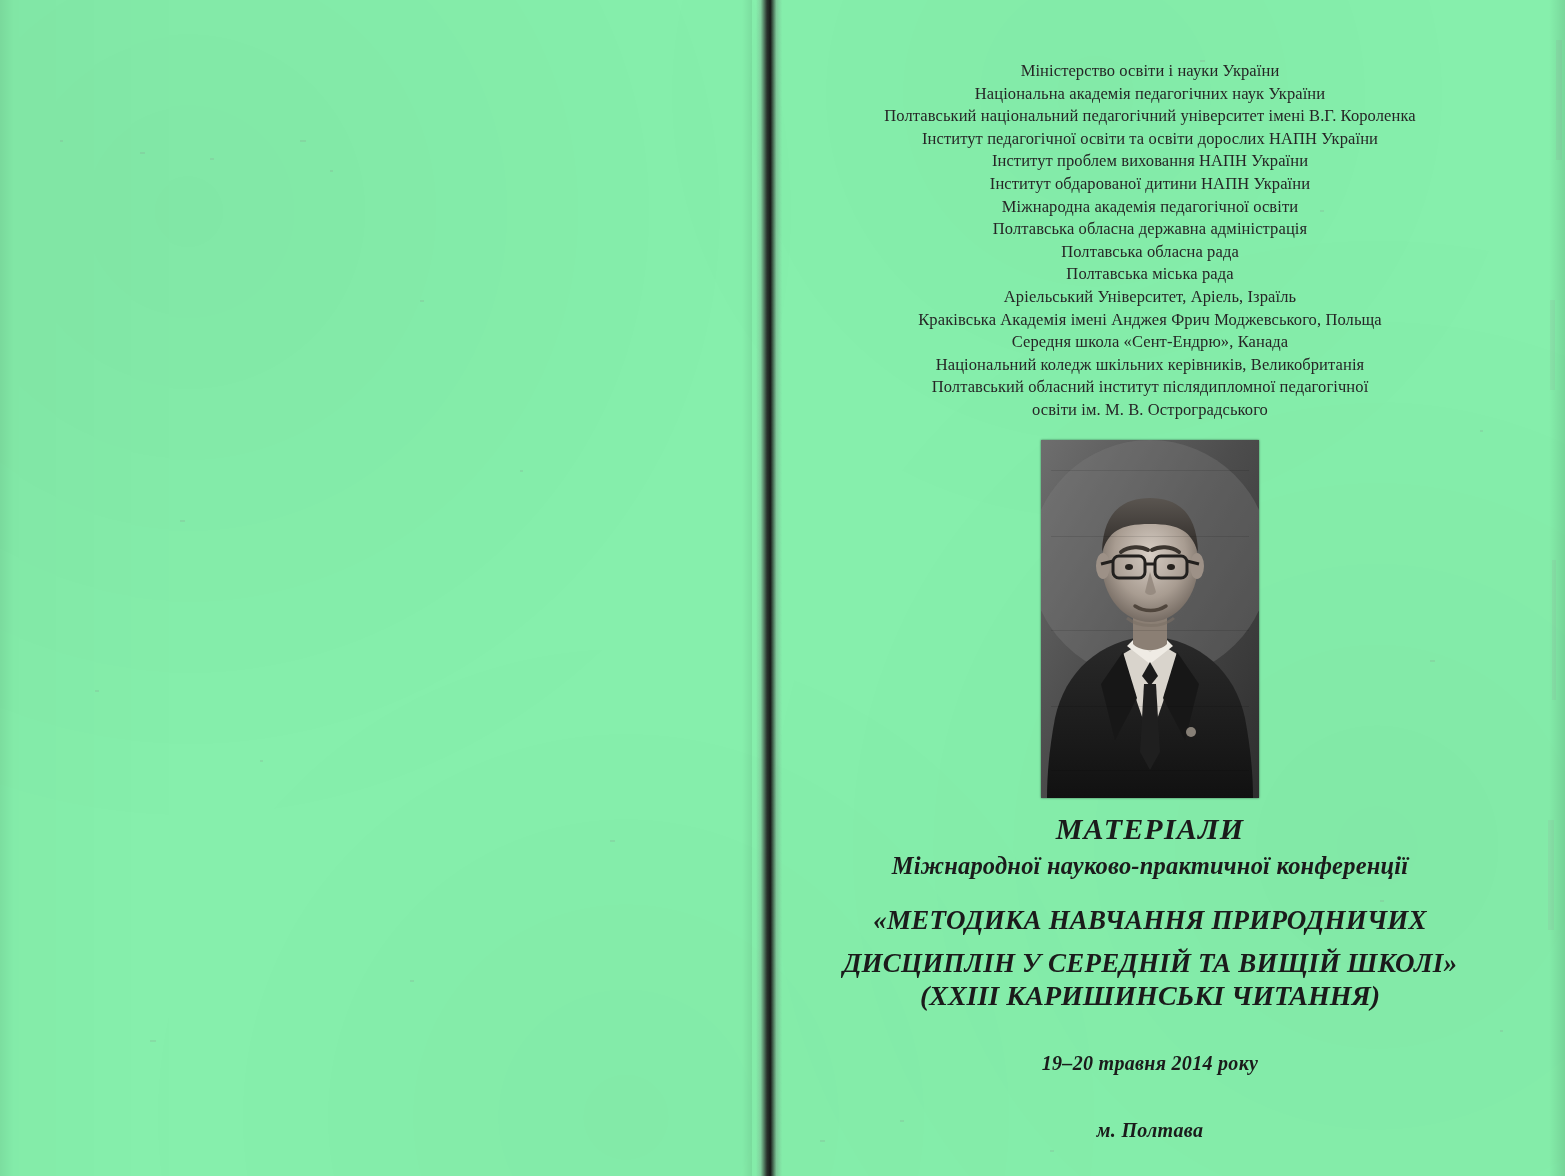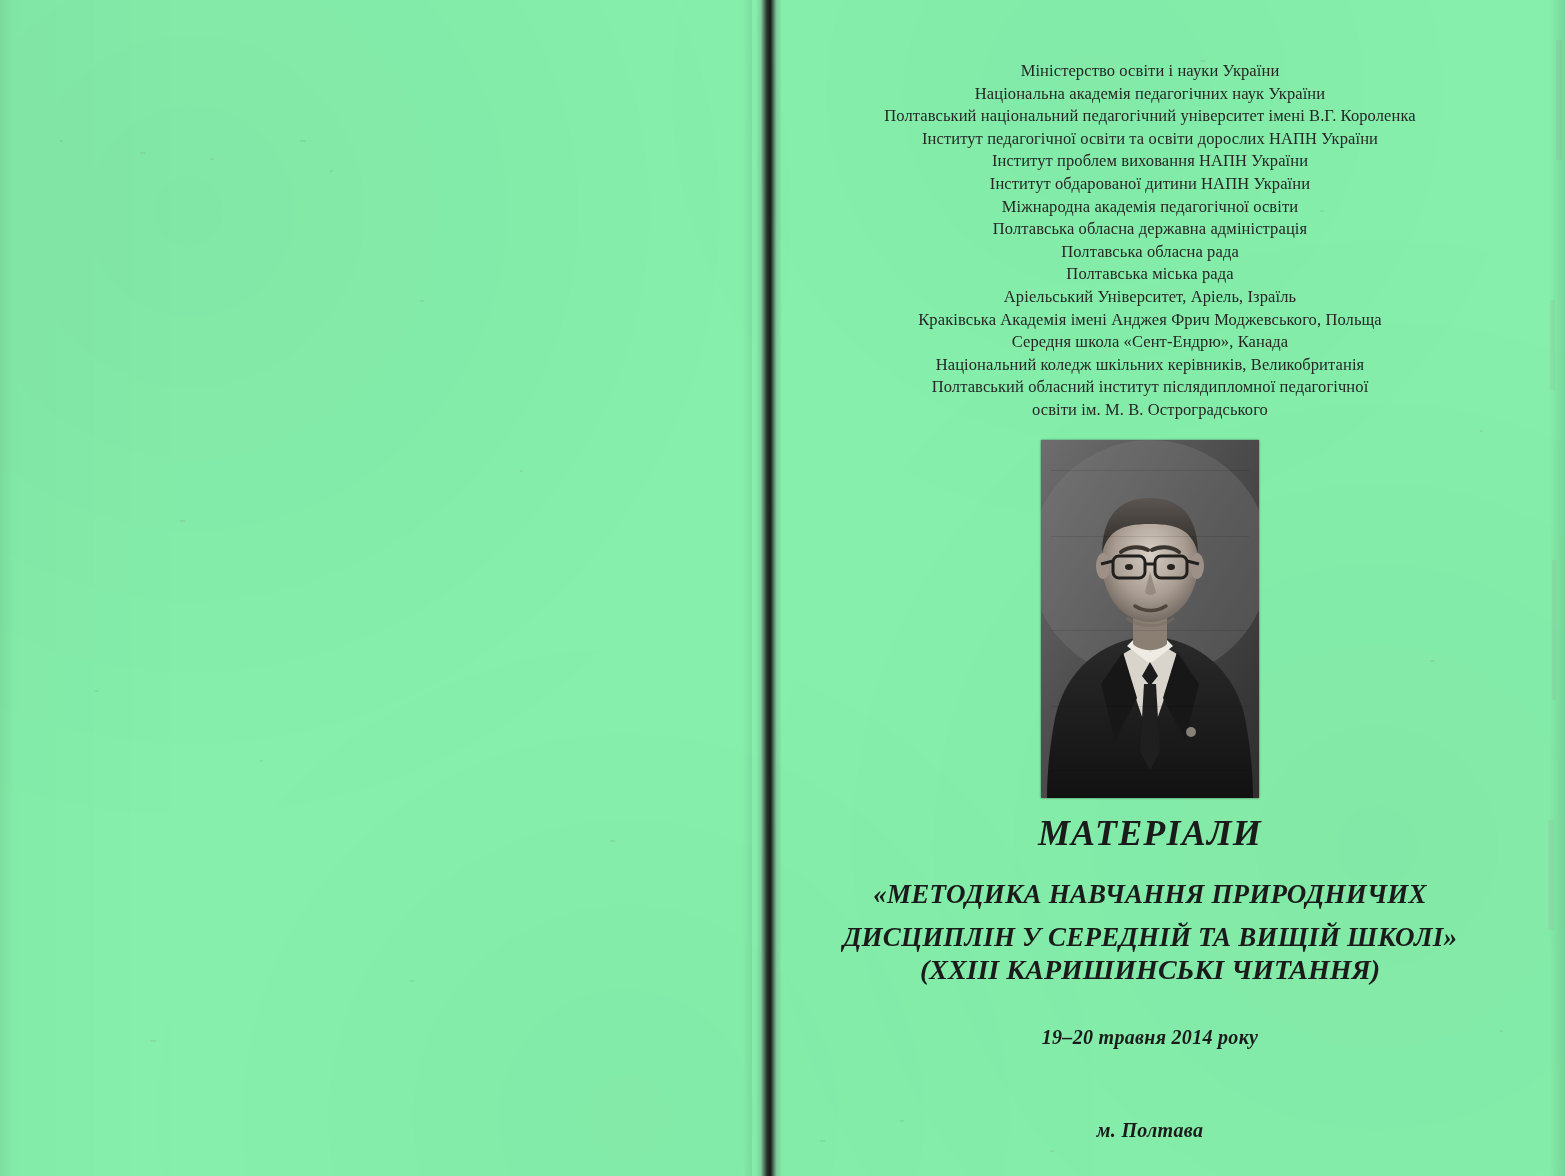--- a/index.html
+++ b/index.html
@@ -115,21 +115,21 @@
     background: #3a3a3a;
     box-shadow: 0 0 2px rgba(0,0,0,0.55);
   }
 
   .title-block {
     margin-top: 14px;
   }
   .t-materialy {
     font-style: italic;
     font-weight: bold;
-    font-size: 36px;
+    font-size: 30px;
     letter-spacing: 1.2px;
   }
   .t-sub {
     font-style: italic;
     font-weight: bold;
     font-size: 24.5px;
     margin-top: 6px;
     letter-spacing: 0.2px;
   }
   .t-main {
@@ -150,21 +150,21 @@
     font-style: italic;
     font-weight: bold;
     font-size: 20px;
     margin-top: 40px;
     letter-spacing: 0.3px;
   }
   .t-city {
     font-style: italic;
     font-weight: bold;
     font-size: 20px;
-    margin-top: 70px;
+    margin-top: 44px;
     letter-spacing: 0.3px;
   }
 </style>
 </head>
 <body>
 
 <div class="page">
 
   <div class="scan-noise"></div>
 
@@ -301,20 +301,21 @@
           <rect x="10" y="96" width="198" height="1"></rect>
           <rect x="10" y="190" width="198" height="1"></rect>
           <rect x="10" y="266" width="198" height="1"></rect>
           <rect x="10" y="330" width="198" height="1"></rect>
         </g>
       </svg>
     </div>
 
     <div class="title-block">
       <div class="t-materialy">МАТЕРІАЛИ</div>
+      <div class="t-sub">Міжнародної науково-практичної конференції</div>
       <div class="t-main">«МЕТОДИКА НАВЧАННЯ ПРИРОДНИЧИХ</div>
       <div class="t-main" style="margin-top:11px">ДИСЦИПЛІН  У СЕРЕДНІЙ ТА ВИЩІЙ ШКОЛІ»</div>
       <div class="t-readings">(XXIII КАРИШИНСЬКІ ЧИТАННЯ)</div>
       <div class="t-date">19–20 травня 2014 року</div>
       <div class="t-city">м. Полтава</div>
     </div>
 
   </div>
 </div>
 

